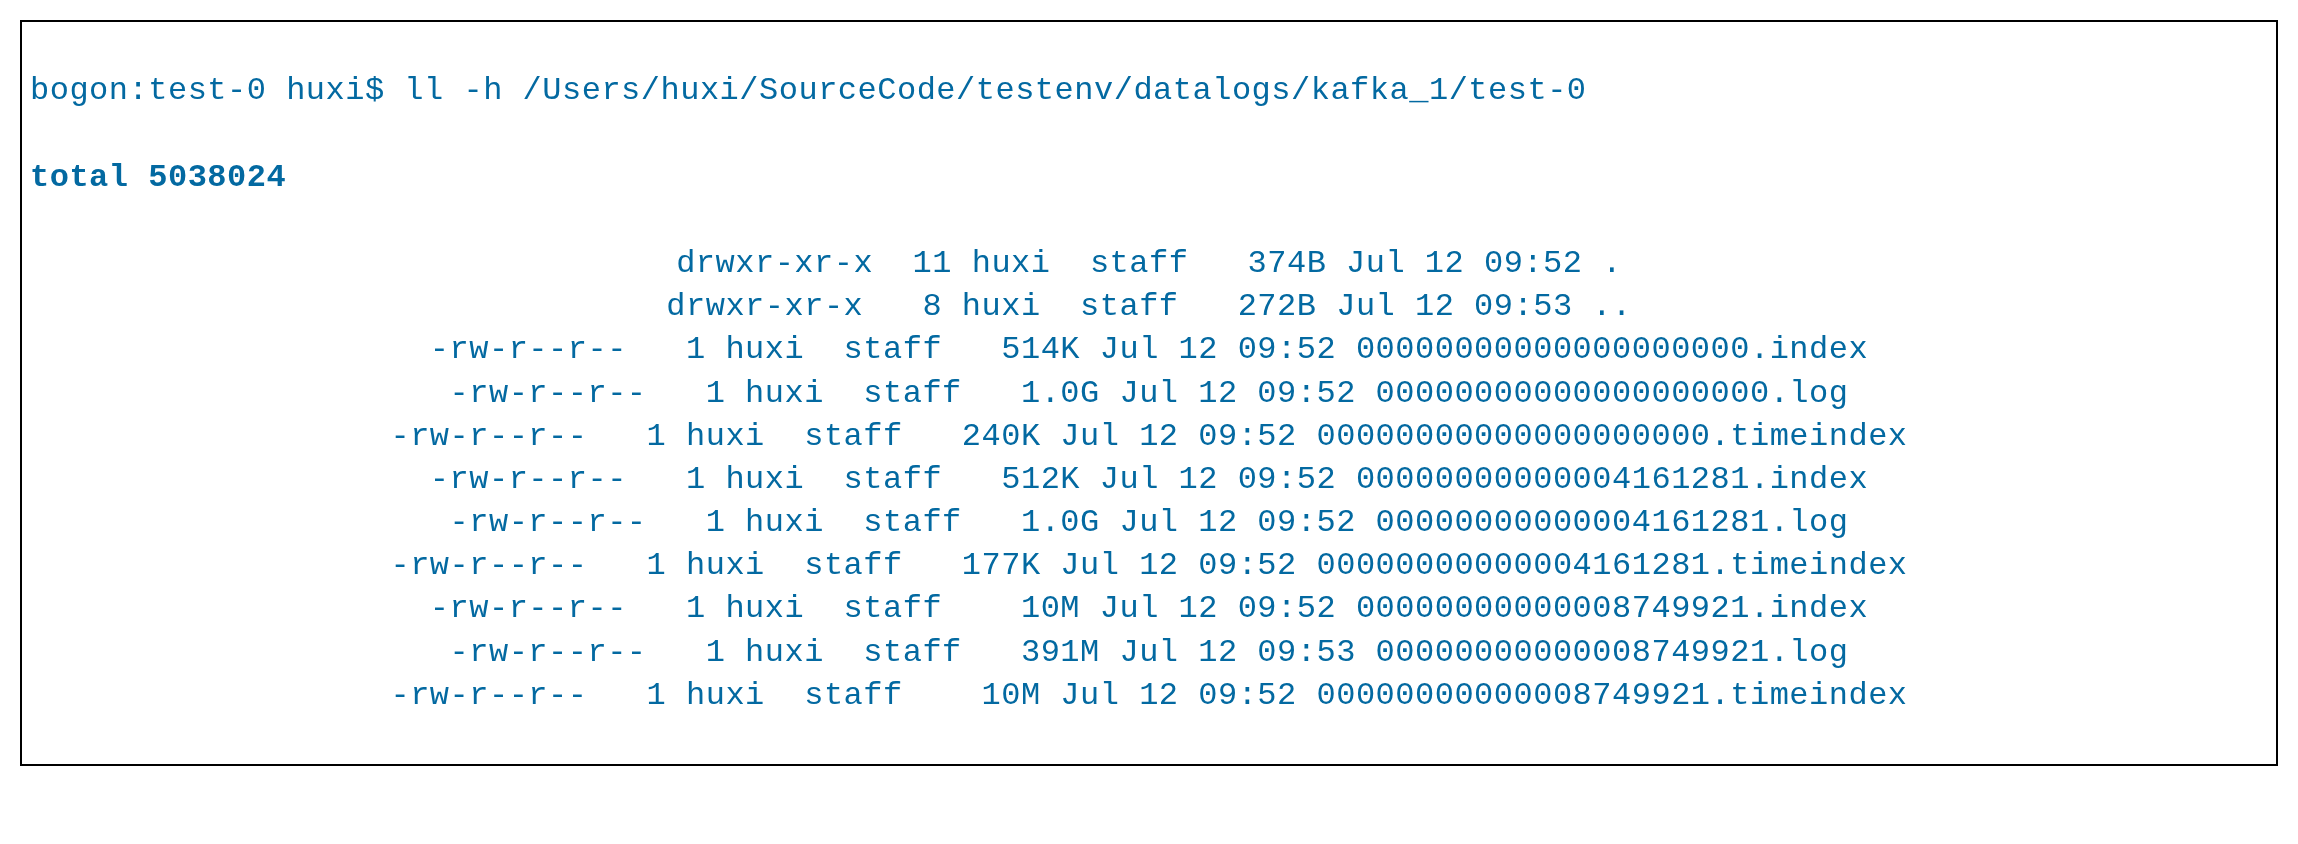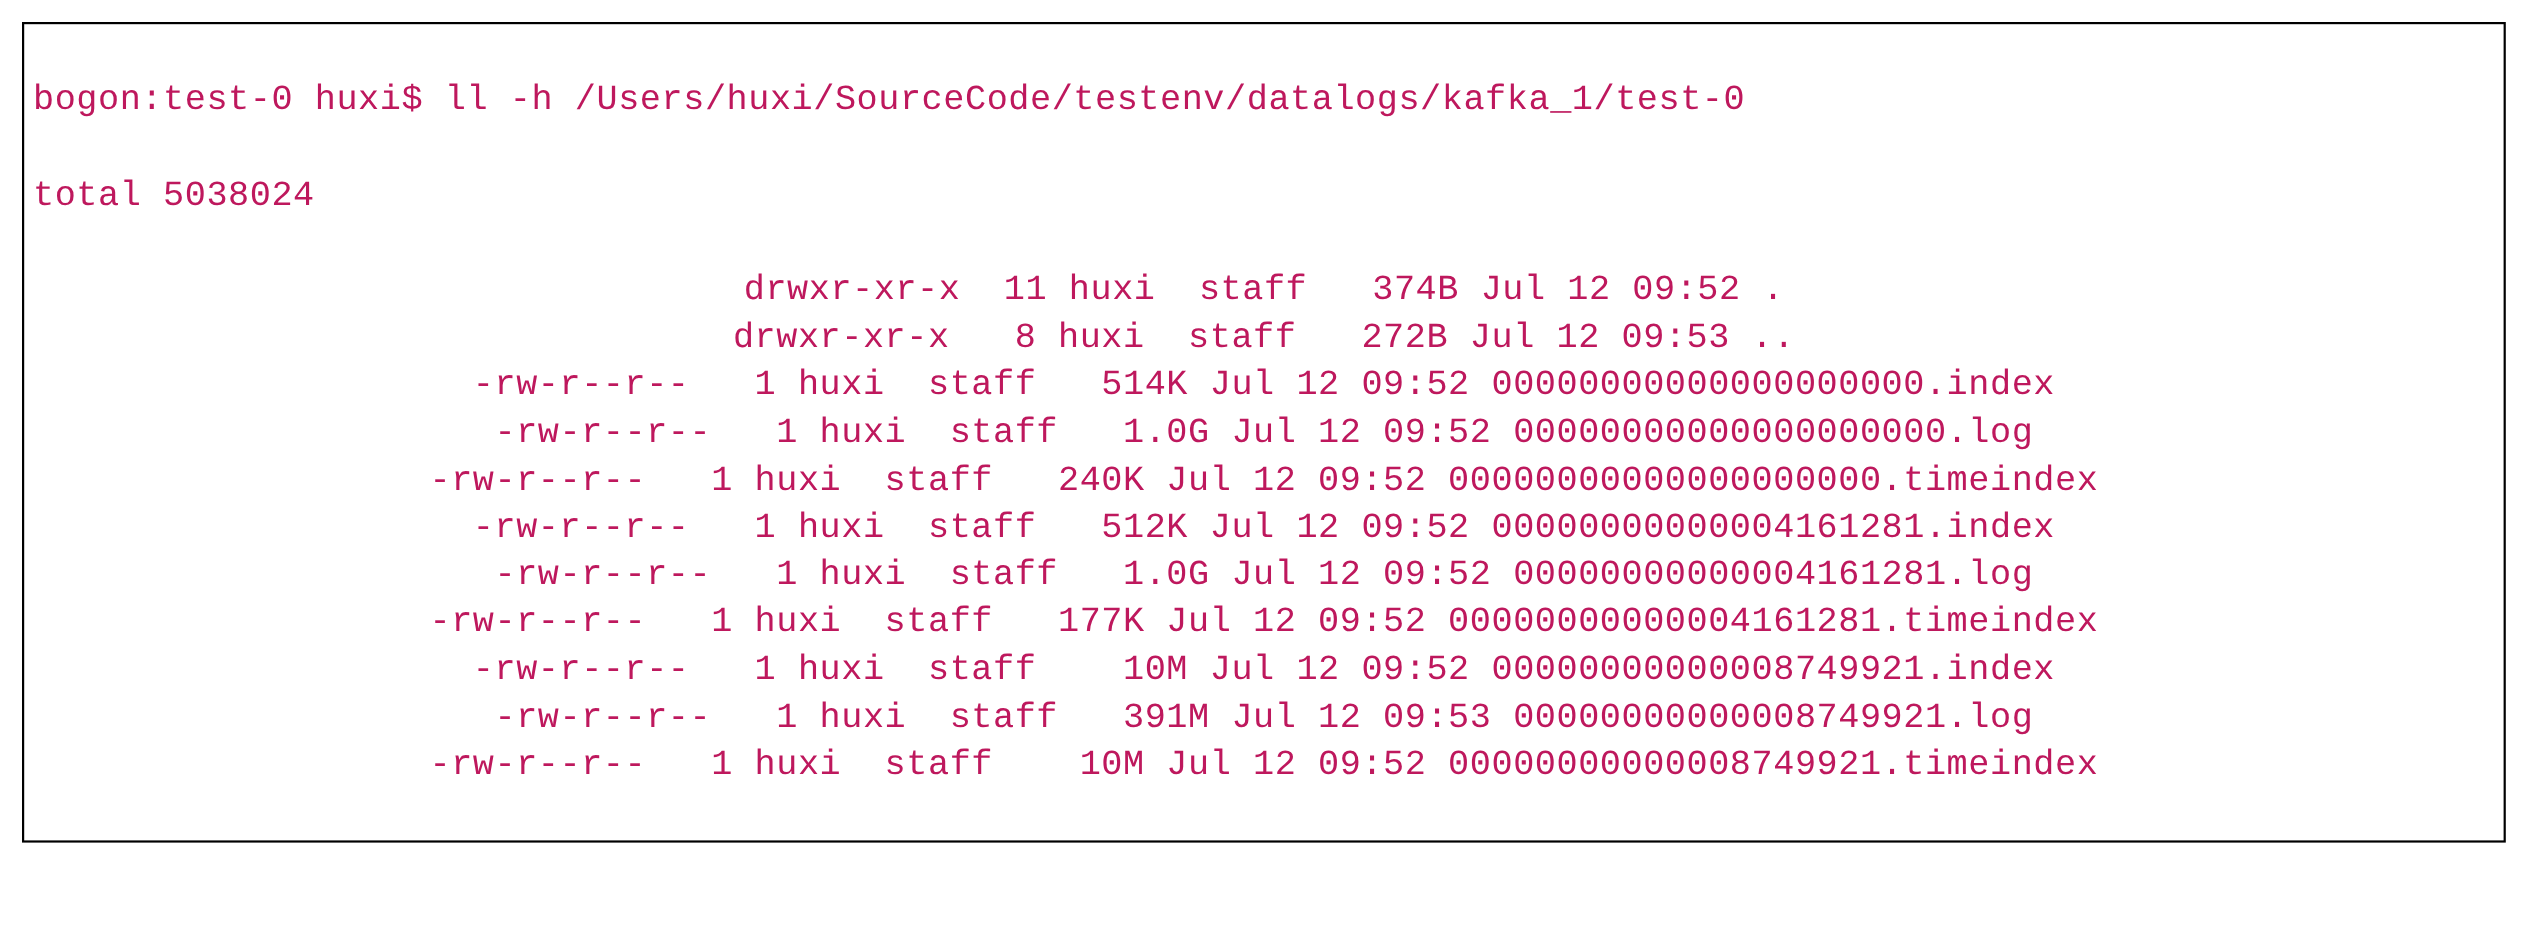--- a/index.html
+++ b/index.html
@@ -11,30 +11,31 @@
       background: #ffffff;
       padding: 20px;
       font-family: "Menlo", "Monaco", "Consolas", "Courier New", monospace;
     }
     .terminal-box {
       border: 2px solid #000000;
       padding: 4px 8px;
       background: #ffffff;
       font-size: 32px;
       line-height: 1.35;
-      color: #be185d;
+      color: #0369a1;
       white-space: pre;
       overflow-x: auto;
       letter-spacing: 0.5px;
     }
     .prompt-line {
       display: block;
     }
     .total-line {
       display: block;
+      font-weight: bold;
     }
     .listing {
       display: block;
       text-align: center;
     }
     .row {
       display: block;
     }
   </style>
 </head>

